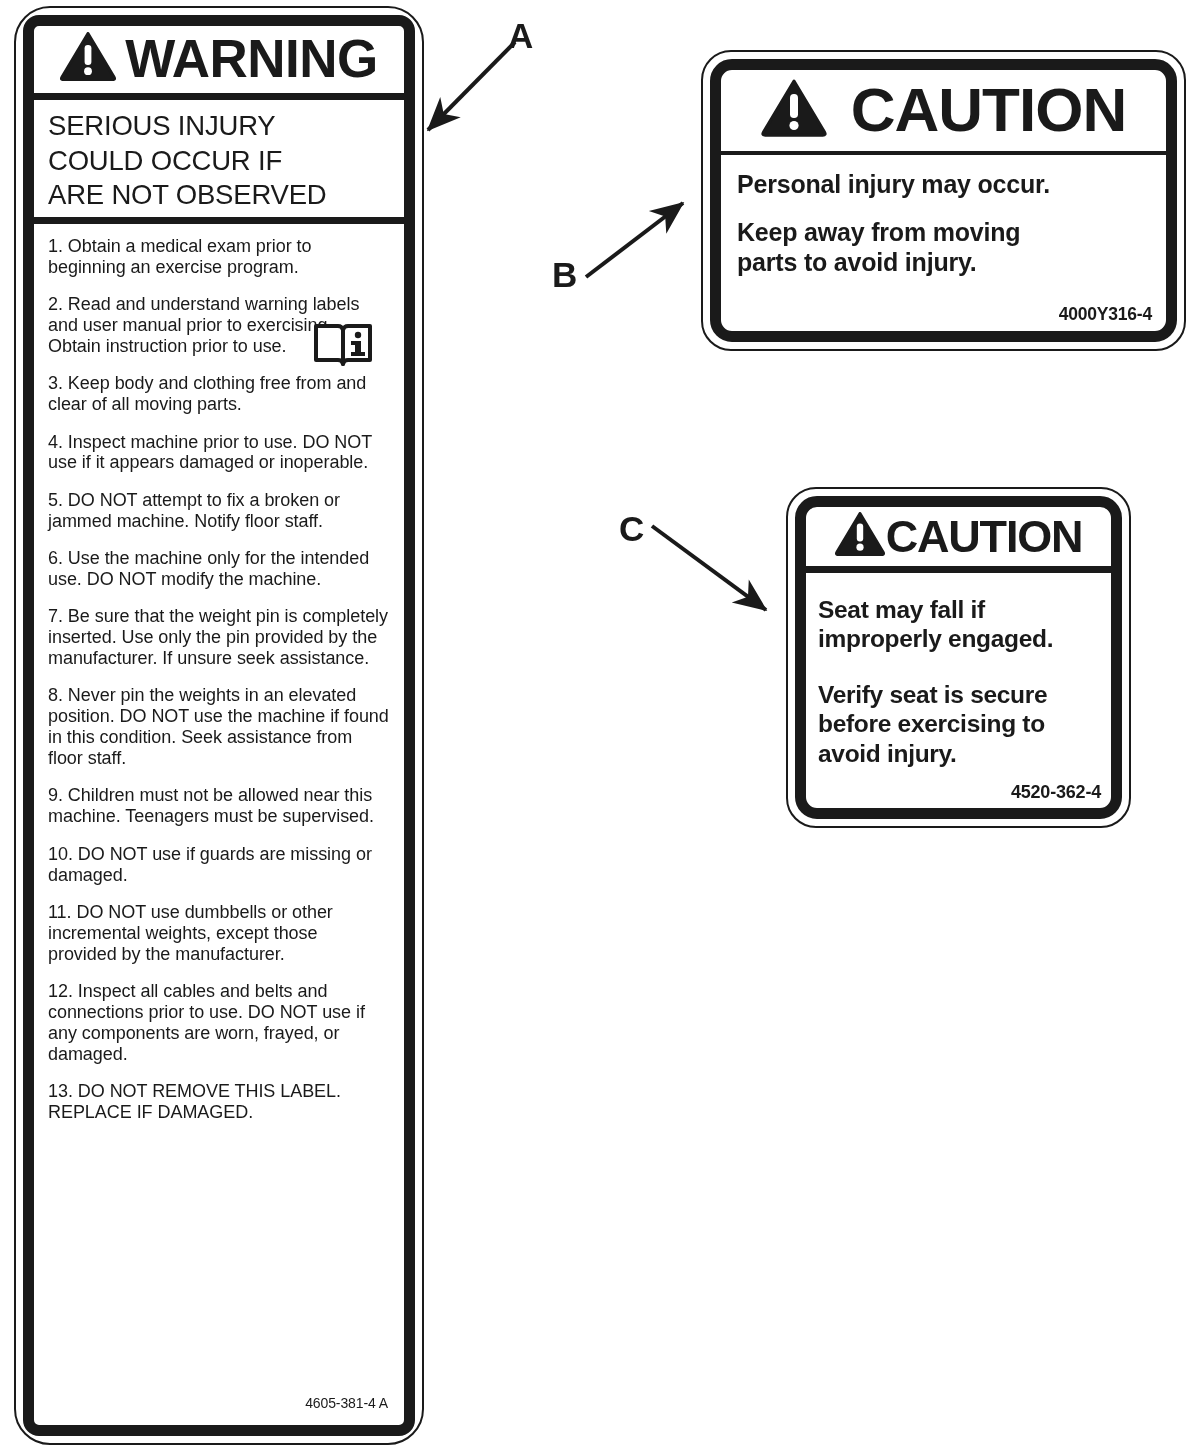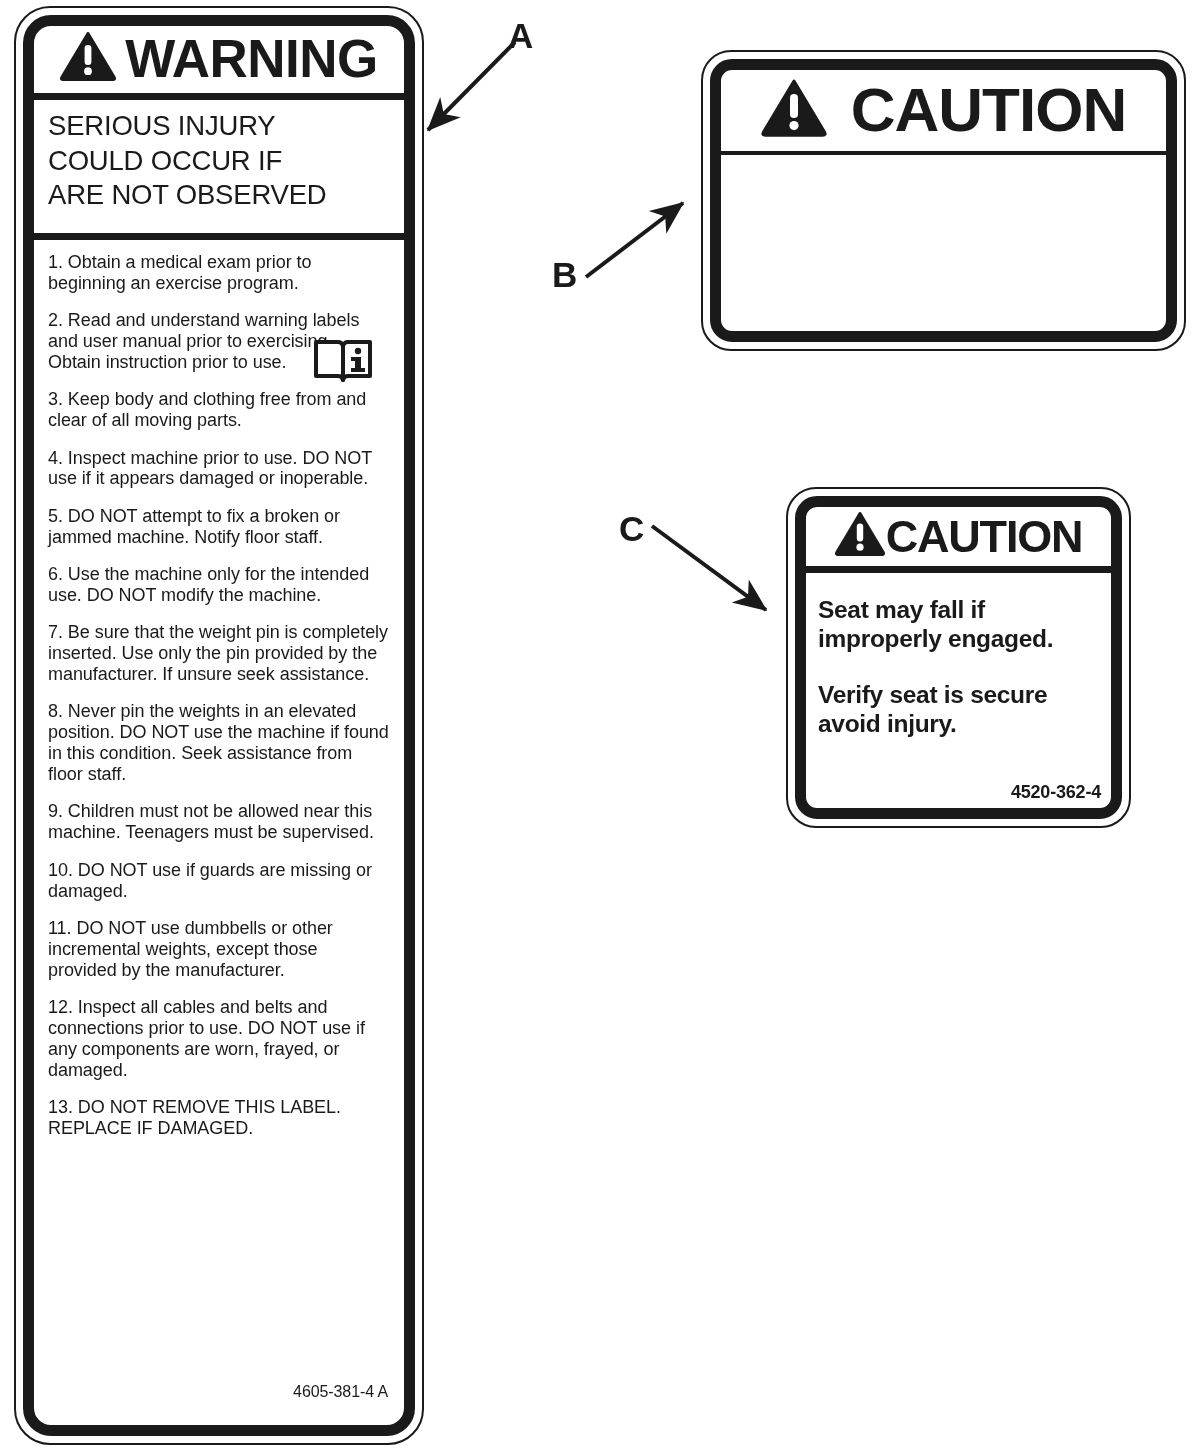--- a/index.html
+++ b/index.html
@@ -45,41 +45,41 @@
 
   
   #label-a {
     left: 14px;
     top: 6px;
     width: 410px;
     height: 1439px;
     border-radius: 36px;
   }
   #label-a .label-inner {
-    border-radius: 28px;
+    border-radius: 16px;
   }
   .a-header {
     flex: none;
     display: flex;
     align-items: center;
     justify-content: center;
     padding: 6px 0 8px 0;
     border-bottom: 7px solid #1a1a1a;
   }
   .a-header .tri-icon { margin-right: 9px; }
   .a-header-text {
     font-size: 53px;
     font-weight: bold;
     letter-spacing: -0.5px;
     line-height: 1;
   }
   .a-subhead {
     flex: none;
     border-bottom: 7px solid #1a1a1a;
-    padding: 9px 14px 20px 14px;
+    padding: 9px 14px 4px 14px;
   }
   .a-subhead-line {
     font-size: 27.5px;
     line-height: 1.26;
     letter-spacing: -0.2px;
     white-space: nowrap;
   }
   .a-body {
     flex: 1 1 auto;
     padding: 12px 14px 0 14px;
@@ -94,22 +94,22 @@
   }
   .a-item.with-icon { position: relative; }
   .book-icon-wrap {
     position: absolute;
     right: 16px;
     top: 28px;
   }
   .a-partno {
     position: absolute;
     right: 16px;
-    bottom: 24px;
-    font-size: 16px;
+    bottom: 14px;
+    font-size: 14px;
     letter-spacing: -0.1px;
   }
 
   
   #label-b {
     left: 701px;
     top: 50px;
     width: 485px;
     height: 301px;
     border-radius: 30px;
@@ -282,20 +282,27 @@
       <span class="tri-icon">
         <svg width="66" height="58" viewBox="0 0 66 58" aria-hidden="true">
           <path d="M33 2 L63.5 53 Q65.4 56.2 61.8 56.2 L4.2 56.2 Q0.6 56.2 2.5 53 Z" fill="#1a1a1a" stroke="#1a1a1a" stroke-width="3" stroke-linejoin="round"></path>
           <rect x="29" y="15" width="8" height="24" rx="3.8" fill="#ffffff"></rect>
           <circle cx="33" cy="46.5" r="4.6" fill="#ffffff"></circle>
         </svg>
       </span>
       <span class="b-header-text">CAUTION</span>
     </div>
 
+    <div class="b-body">
+      <div class="b-line">Personal injury may occur.</div>
+      <div class="b-gap"></div>
+      <div class="b-line">Keep away from moving</div>
+      <div class="b-line">parts to avoid injury.</div>
+      <div class="b-partno">4000Y316-4</div>
+    </div>
 
   </div>
 </div>
 
 <div class="label-outer" id="label-c">
   <div class="label-inner">
 
     <div class="c-header">
       <span class="tri-icon">
         <svg width="50" height="44" viewBox="0 0 50 44" aria-hidden="true">
@@ -305,20 +312,21 @@
         </svg>
       </span>
       <span class="c-header-text">CAUTION</span>
     </div>
 
     <div class="c-body">
       <div class="c-line">Seat may fall if</div>
       <div class="c-line">improperly engaged.</div>
       <div class="c-gap"></div>
       <div class="c-line">Verify seat is secure</div>
+      <div class="c-line">before exercising to</div>
       <div class="c-line">avoid injury.</div>
       <div class="c-partno">4520-362-4</div>
     </div>
 
   </div>
 </div>
 
 <div class="callout-letter" id="callout-a-letter">A</div>
 <div class="callout-letter" id="callout-b-letter">B</div>
 <div class="callout-letter" id="callout-c-letter">C</div>

